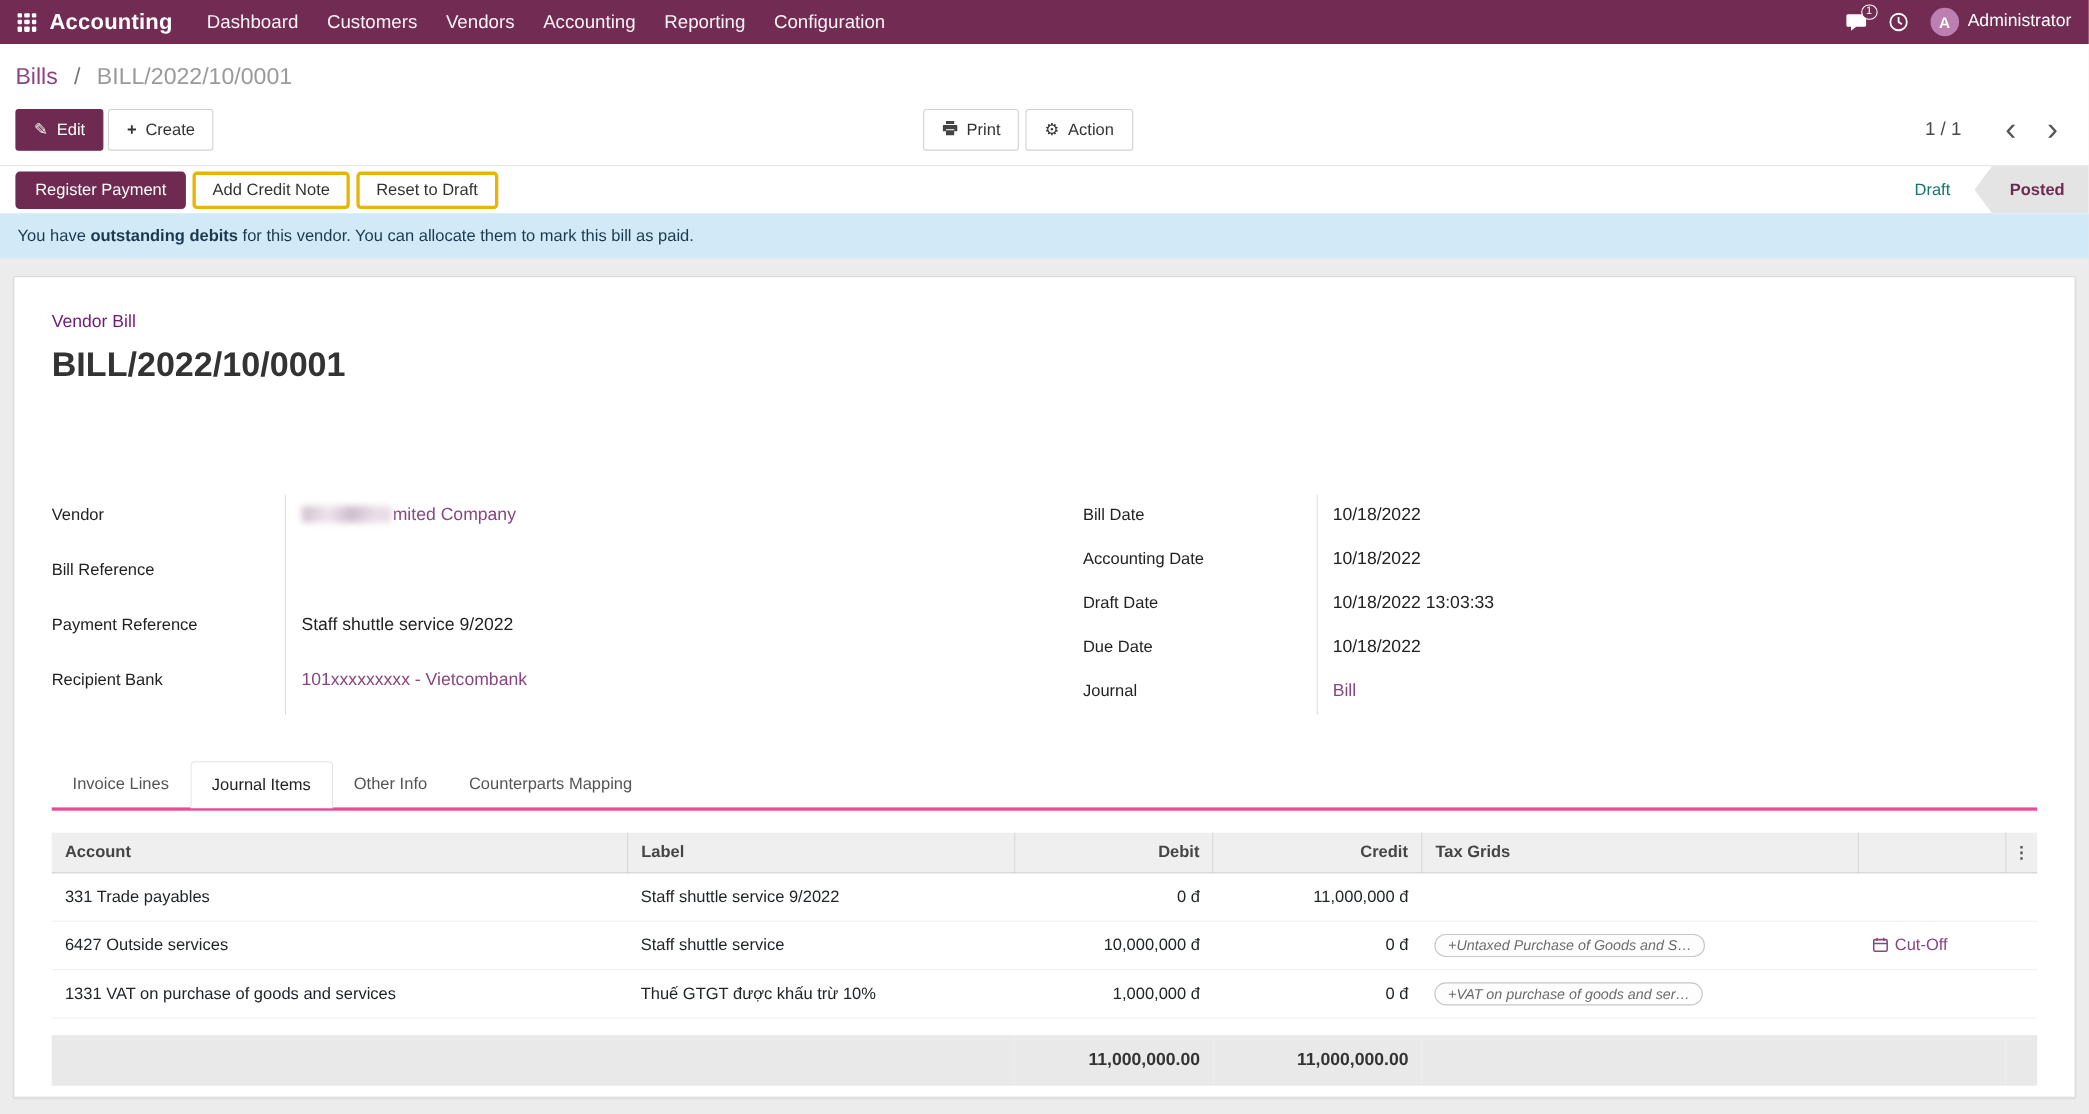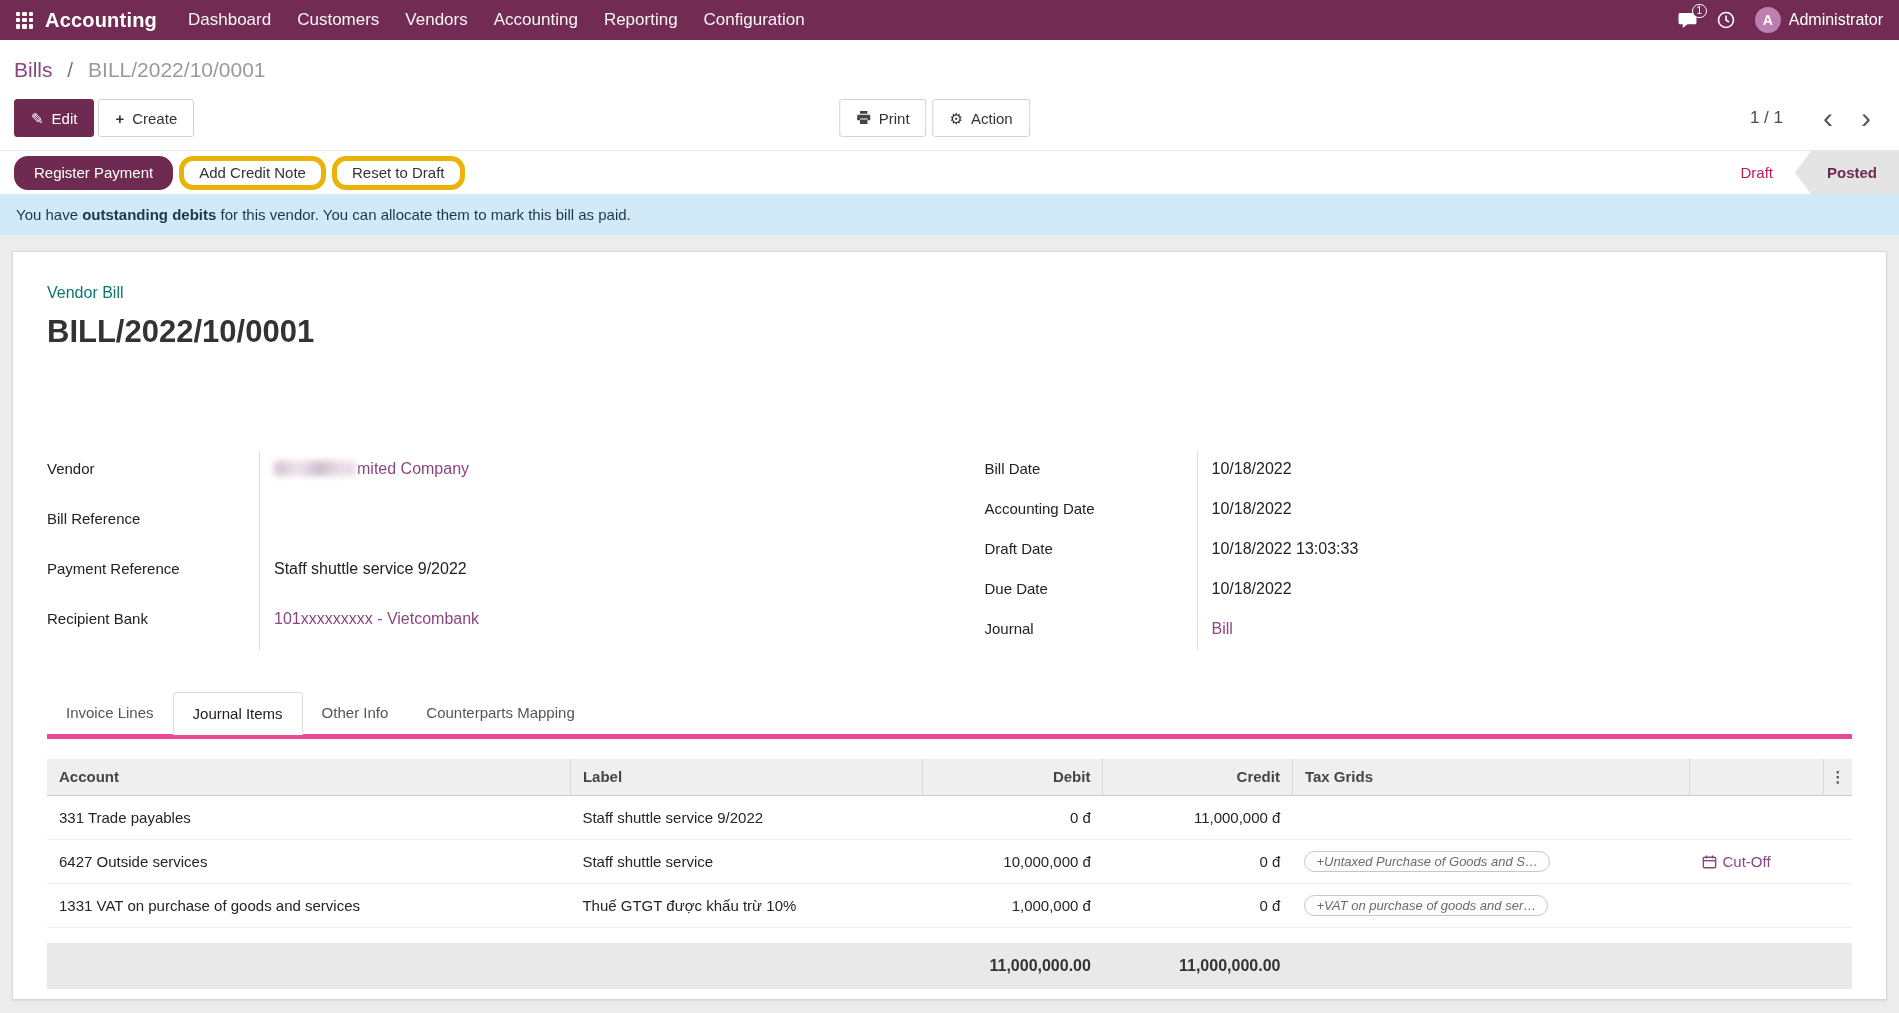--- a/index.html
+++ b/index.html
@@ -42,45 +42,45 @@
   .btn-primary{background:var(--primary);border-color:var(--primary);color:#fff}
   .left-group{display:flex;gap:4px}
   .center-group{position:absolute;left:50%;transform:translateX(-58%);display:flex;gap:6px}
   .pager{margin-left:auto;display:flex;align-items:center;color:#4A4A4A;font-size:17px}
   .pager-count{margin-right:26px}
   .pager-arrow{font-size:30px;line-height:30px;color:#555;cursor:pointer;padding:0 14px}
 
   
   .statusbar{background:#fff;border-top:1px solid #E7E7E7;display:flex;align-items:stretch;height:44px;padding-left:14px}
   .sb-left{display:flex;align-items:center;gap:6px}
-  .sb-btn{height:34px;display:inline-flex;align-items:center;padding:0 15px;font-size:15px;border:5px solid #eab308;border-radius:14px;background:#fff;color:#333;cursor:pointer;font-family:inherit}
+  .sb-btn{height:34px;display:inline-flex;align-items:center;padding:0 15px;font-size:15px;border:3px solid #eab308;border-radius:4px;background:#fff;color:#333;cursor:pointer;font-family:inherit}
   .sb-btn.primary{background:var(--primary);border-color:var(--primary);color:#fff}
   .sb-status{margin-left:auto;display:flex;align-items:stretch;font-size:15px}
-  .state-draft{display:flex;align-items:center;color:#be185d;padding:0 22px;cursor:pointer}
+  .state-draft{display:flex;align-items:center;color:#0f766e;padding:0 22px;cursor:pointer}
   .state-posted{display:flex;align-items:center;background:#E4E4E4;color:var(--primary);font-weight:700;padding:0 22px 0 32px;clip-path:polygon(0 50%,16px 0,100% 0,100% 100%,16px 100%);cursor:pointer}
 
   
   .alert{background:var(--alert_bg);color:var(--alert_text);padding:12px 16px;font-size:15px}
   .alert b{font-weight:700}
 
   
   .content{padding:16px 12px 0}
   .sheet{background:#fff;border:1px solid #D8D8D8;box-shadow:0 1px 2px rgba(0,0,0,.07);padding:32px 34px 10px}
-  .doc-type{font-size:16px;color:#0f766e}
+  .doc-type{font-size:16px;color:#701a75}
   .doc-name{font-size:31px;font-weight:700;color:#333;margin-top:12px}
 
   .fields{display:flex;gap:70px;margin-top:100px}
   .fgroup{flex:1;display:grid;grid-template-columns:212px 1fr}
   .flabel{padding:10px 0;font-weight:500;color:#222;font-size:15px}
   .fvalue{border-left:1px solid #E0E0E0;padding:10px 0 10px 14px;min-height:40px;color:#222;font-size:16px}
   .fvalue.link{color:var(--link);cursor:pointer}
   .blur-block{display:inline-block;width:82px;height:15px;vertical-align:-2px;margin-right:1px;border-radius:2px;background:linear-gradient(100deg,#D9C9D6 10%,#EFE4EE 30%,#CDBCCA 55%,#E9DDE7 80%);filter:blur(3px)}
 
   
-  .tabs{display:flex;border-bottom:5px solid #ec4899;margin-top:42px}
+  .tabs{display:flex;border-bottom:3px solid #ec4899;margin-top:42px}
   .tab{padding:12px 19px;font-size:15px;color:#555;cursor:pointer;white-space:nowrap}
   .tab.active{background:#fff;border:1px solid #DCDCDC;border-bottom:1px solid #fff;margin-bottom:-1px;color:#222;border-radius:4px 4px 0 0}
 
   
   .jtable{width:100%;border-collapse:collapse;margin-top:20px;table-layout:fixed}
   .jtable th{background:#EFEFEF;text-align:left;font-size:15px;font-weight:700;color:#454545;padding:8px 12px;border-right:1px solid #D8D8D8;border-bottom:1px solid #CCCCCC;height:36px}
   .jtable th:last-child{border-right:none}
   .jtable th.num,.jtable td.num{text-align:right}
   .jtable tbody td{padding:11px 12px;border-bottom:1px solid #EFEFEF;font-size:15px;color:#212529;height:44px;overflow:hidden;white-space:nowrap}
   .jtable .col-toggle{width:28px;text-align:center;padding:8px 4px;color:#555;cursor:pointer}

